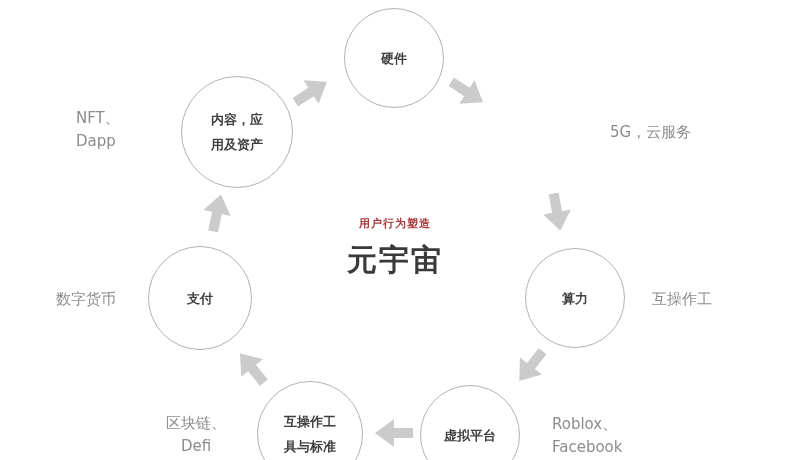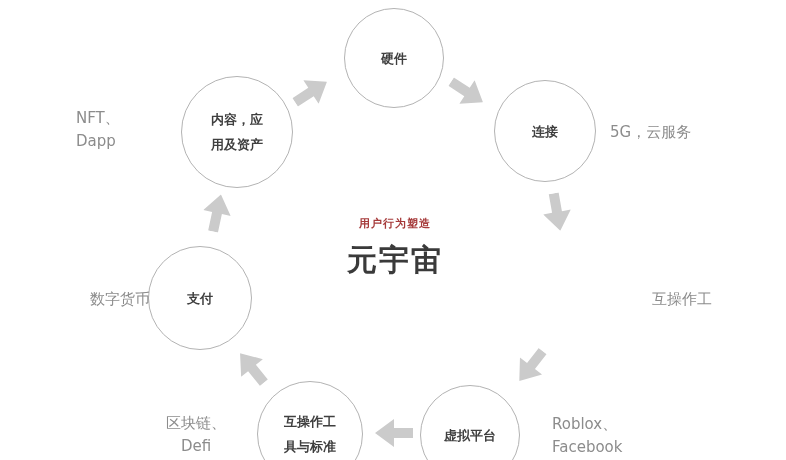--- a/index.html
+++ b/index.html
@@ -74,21 +74,21 @@
     font-size: 15px;
     color: var(--side-label-text, #8c8c8c);
     line-height: 23px;
     white-space: pre-line;
   }
   .side-label-content          { left: 76px;  top: 107px; width: 120px; text-align: left; }
   .side-label-connection       { left: 610px; top: 121px; }
   .side-label-computing        { left: 652px; top: 288px; }
   .side-label-virtual-platform { left: 552px; top: 413px; }
   .side-label-interoperability { left: 146px; top: 412px; width: 100px; text-align: center; }
-  .side-label-payment          { left: 40px;  top: 288px; width: 110px; text-align: right; }
+  .side-label-payment          { left: 56px;  top: 288px; width: 110px; text-align: left; }
 
   
   .arrow { position: absolute; width: 38px; height: 28px; color: var(--arrow, #cbcbcb); }
   .arrow svg { display: block; fill: currentColor; }
   .arrow-1 { left: 292px; top: 78px;  transform: rotate(-33deg); }
   .arrow-2 { left: 448px; top: 78px;  transform: rotate(33deg); }
   .arrow-3 { left: 538px; top: 198px; transform: rotate(80deg); }
   .arrow-4 { left: 512px; top: 352px; transform: rotate(128deg); }
   .arrow-5 { left: 375px; top: 419px; transform: rotate(180deg); }
   .arrow-6 { left: 233px; top: 354px; transform: rotate(-129deg); }
@@ -100,22 +100,22 @@
 <div class="canvas">
 
   <div class="center">
     <div class="center-sub">用户行为塑造</div>
     <div class="center-title">元宇宙</div>
   </div>
 
   <div class="node node-hardware">
     <span class="node-label">硬件</span>
   </div>
-  <div class="node node-connection">
-    <span class="node-label">连接</span>
+  <div class="node node-computing">
+    <span class="node-label">算力</span>
   </div>
   <div class="node node-virtual-platform">
     <span class="node-label">虚拟平台</span>
   </div>
   <div class="node node-interoperability">
     <span class="node-label">互操作工
 具与标准</span>
   </div>
   <div class="node node-content">
     <span class="node-label">内容，应

